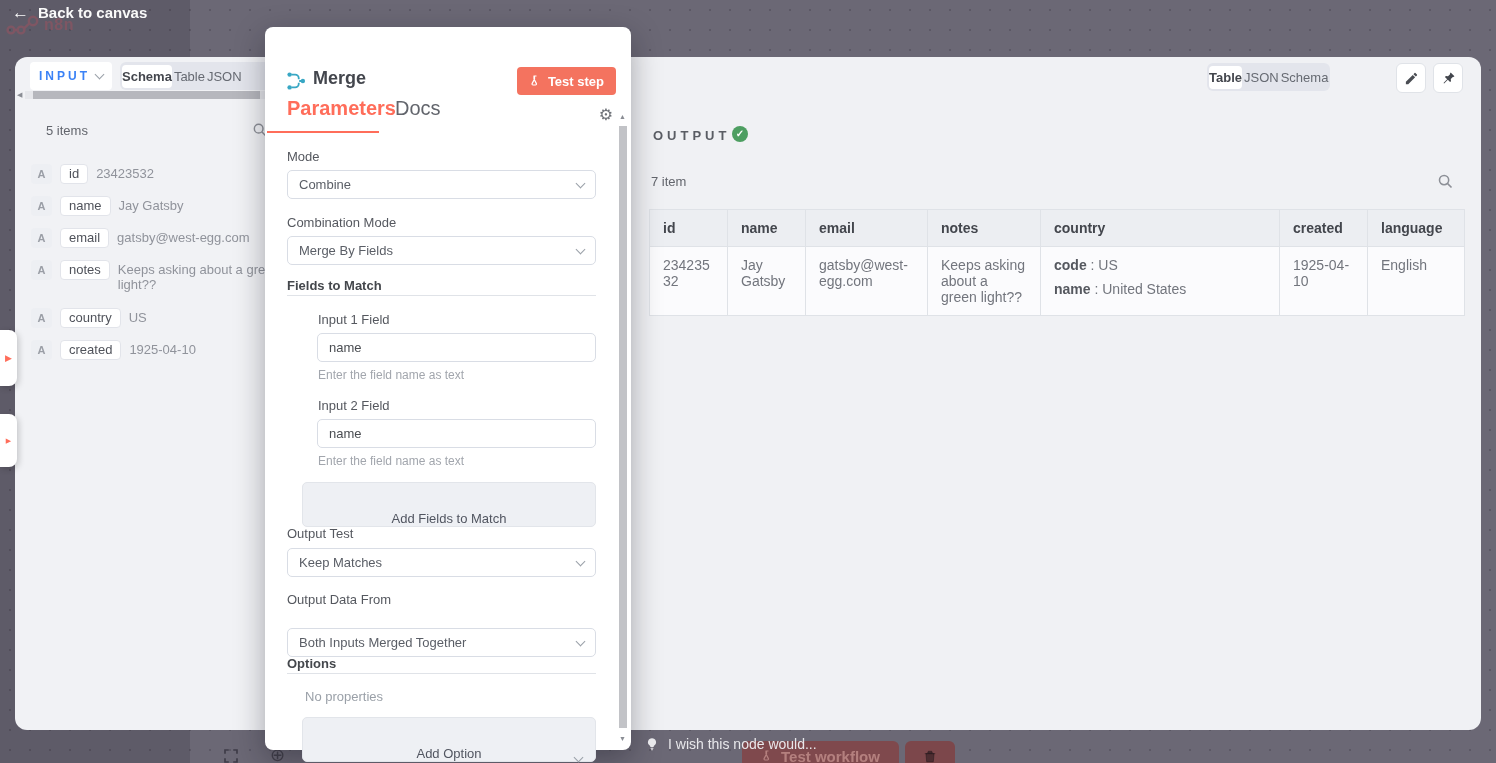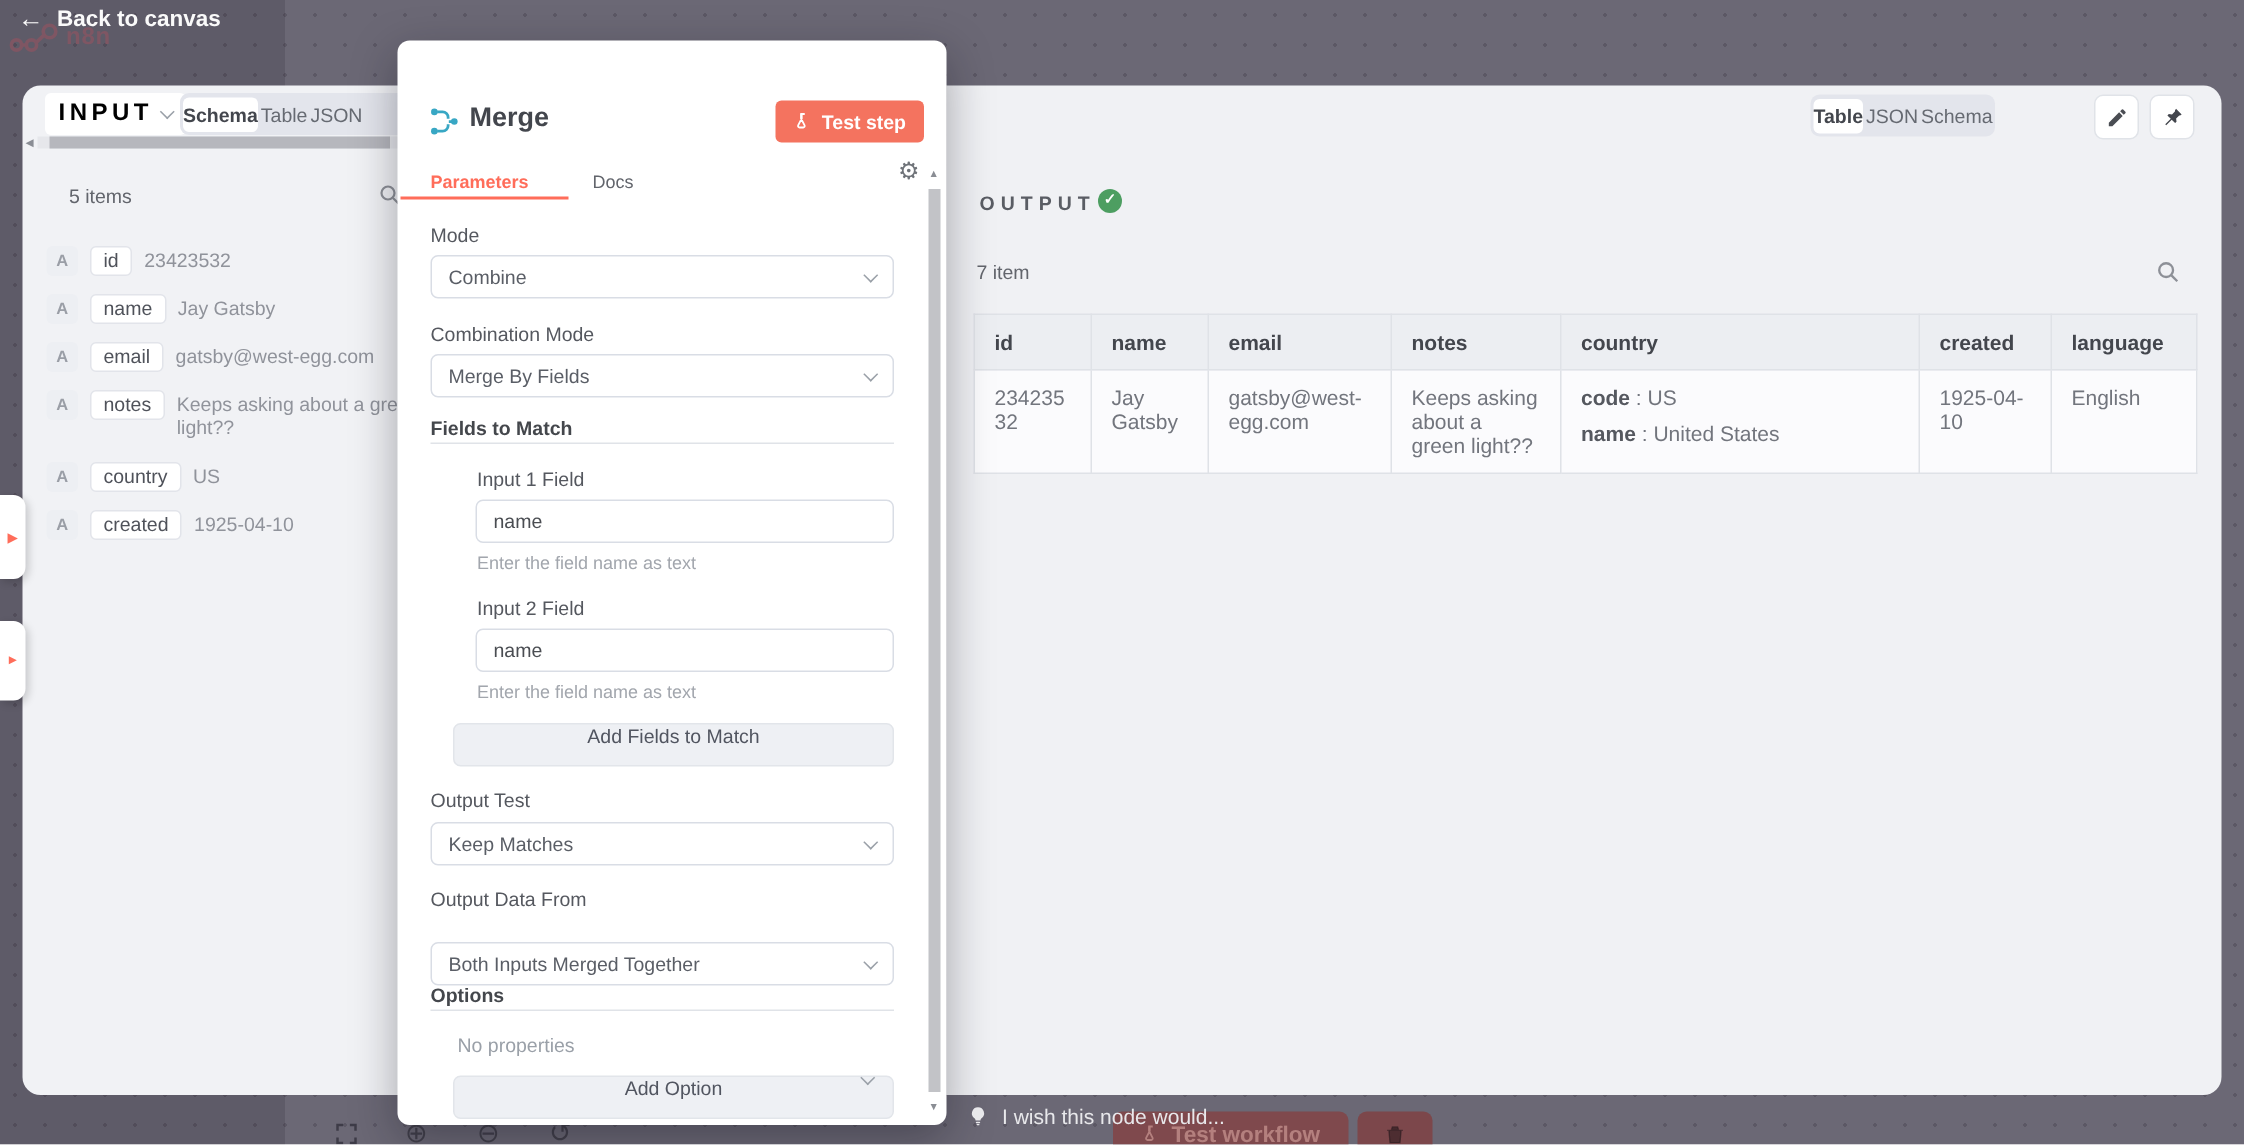--- a/index.html
+++ b/index.html
@@ -26,21 +26,21 @@
 
   
   .panel-input { position:absolute; left:15px; top:57px; width:616px; height:673px;
     background:#f1f2f5; border-radius:12px 0 0 12px; z-index:10; }
   .panel-output { position:absolute; left:631px; top:57px; width:850px; height:673px;
     background:#f0f1f4; border-radius:0 12px 12px 0; z-index:10; }
 
   
   .input-chip { position:absolute; left:15px; top:5px; height:28px; padding:0 9px;
     background:#fff; border-radius:4px; display:flex; align-items:center; gap:6px; cursor:pointer; }
-  .input-chip .lbl { font-size:16px; font-weight:bold; letter-spacing:3px; color:#000000; }
+  .input-chip .lbl { font-size:12px; font-weight:bold; letter-spacing:3px; color:#3b82f6; }
   .chev { width:7px; height:7px; border-right:1.6px solid #9aa0a8; border-bottom:1.6px solid #9aa0a8;
     transform:rotate(45deg); display:inline-block; margin-top:-3px; }
   .io-tabs { position:absolute; left:105px; top:5px; height:28px; background:#e3e5ec; border-radius:6px;
     display:flex; align-items:center; padding:2px; gap:2px; }
   .io-tab { font-size:13px; color:#666a72; padding:4px 0; border-radius:4px; cursor:pointer; white-space:nowrap; }
   .io-tab.active { background:#fff; color:#43464d; font-weight:bold; }
 
   .hscroll { position:absolute; left:2px; top:33px; width:250px; height:9px; display:flex; align-items:center; }
   .hscroll .harrow { font-size:7px; color:#8a8d94; margin-right:3px; }
   .hscroll .htrack { flex:1; height:8px; background:#e6e7eb; position:relative; }
@@ -62,37 +62,37 @@
   .edge-tab .tri { color:#ff6d5a; font-size:9px; line-height:1; }
 
   
   .dialog { position:absolute; left:265px; top:27px; width:366px; height:723px; background:#fff;
     border-radius:8px; box-shadow:0 10px 30px rgba(18,16,28,.35); z-index:30; }
   .node-title { position:absolute; left:48px; top:41px; font-size:18px; font-weight:bold; color:#43464d; }
   .node-icon { position:absolute; left:20px; top:43px; }
   .test-step-btn { position:absolute; right:15px; top:40px; height:28px; padding:0 12px;
     background:#f4735f; border-radius:4px; display:flex; align-items:center; gap:7px; cursor:pointer; }
   .test-step-btn span { color:#fff; font-size:13px; font-weight:600; }
-  .dlg-tab { position:absolute; top:87px; font-size:12px; cursor:pointer; }
+  .dlg-tab { position:absolute; top:70px; font-size:20px; cursor:pointer; }
   .dlg-tab.params { left:22px; color:#ff6d5a; font-weight:600; }
   .dlg-tab.docs { left:130px; color:#62656c; }
   .tab-underline { position:absolute; left:2px; top:104px; width:112px; height:2px; background:#ff6d5a; }
   .gear { position:absolute; right:18px; top:80px; font-size:16px; color:#6f7379; cursor:pointer; line-height:1; }
 
   .fld-label { position:absolute; font-size:13px; color:#55585f; }
   .sel { position:absolute; height:29px; width:309px; left:22px; background:#fff; border:1px solid #d9dde5;
     border-radius:5px; display:flex; align-items:center; padding:0 11px; cursor:pointer; }
   .sel .sel-val { flex:1; font-size:13px; color:#5a5e66; }
   .txt-input { position:absolute; height:29px; width:279px; left:52px; background:#fff; border:1px solid #d9dde5;
     border-radius:5px; font-size:13px; color:#4a4d52; padding:0 11px; font-family:"Liberation Sans", sans-serif; }
   .hint { position:absolute; font-size:12px; color:#a2a6ad; }
   .sec-head { position:absolute; font-size:13px; font-weight:bold; color:#44474c; }
   .sec-line { position:absolute; height:1px; background:#e0e3e8; width:309px; left:22px; }
-  .ghost-btn { position:absolute; height:29px; background:#eef0f4; border:1px solid #e2e5ea; border-radius:5px;
-    display:flex; align-items:flex-start; justify-content:center; font-size:13px; color:#515560; cursor:pointer; }
+  .ghost-btn { position:absolute; height:45px; background:#eef0f4; border:1px solid #e2e5ea; border-radius:5px;
+    display:flex; align-items:flex-end; justify-content:center; font-size:13px; color:#515560; cursor:pointer; }
   .muted { position:absolute; font-size:13px; color:#9aa0a8; }
 
   .vscroll { position:absolute; right:3px; top:86px; bottom:8px; width:10px; }
   .vscroll .varrow { position:absolute; left:1px; font-size:7px; color:#8a8d94; }
   .vscroll .vthumb { position:absolute; left:1px; top:13px; bottom:14px; width:8px; background:#c2c3c7; }
 
   
   .out-title { position:absolute; left:22px; top:71px; font-size:13px; font-weight:bold; letter-spacing:4px; color:#5a5d64; }
   .check-circle { position:absolute; left:101px; top:69px; width:16px; height:16px; border-radius:50%;
     background:#4d9e61; display:flex; align-items:center; justify-content:center; }

